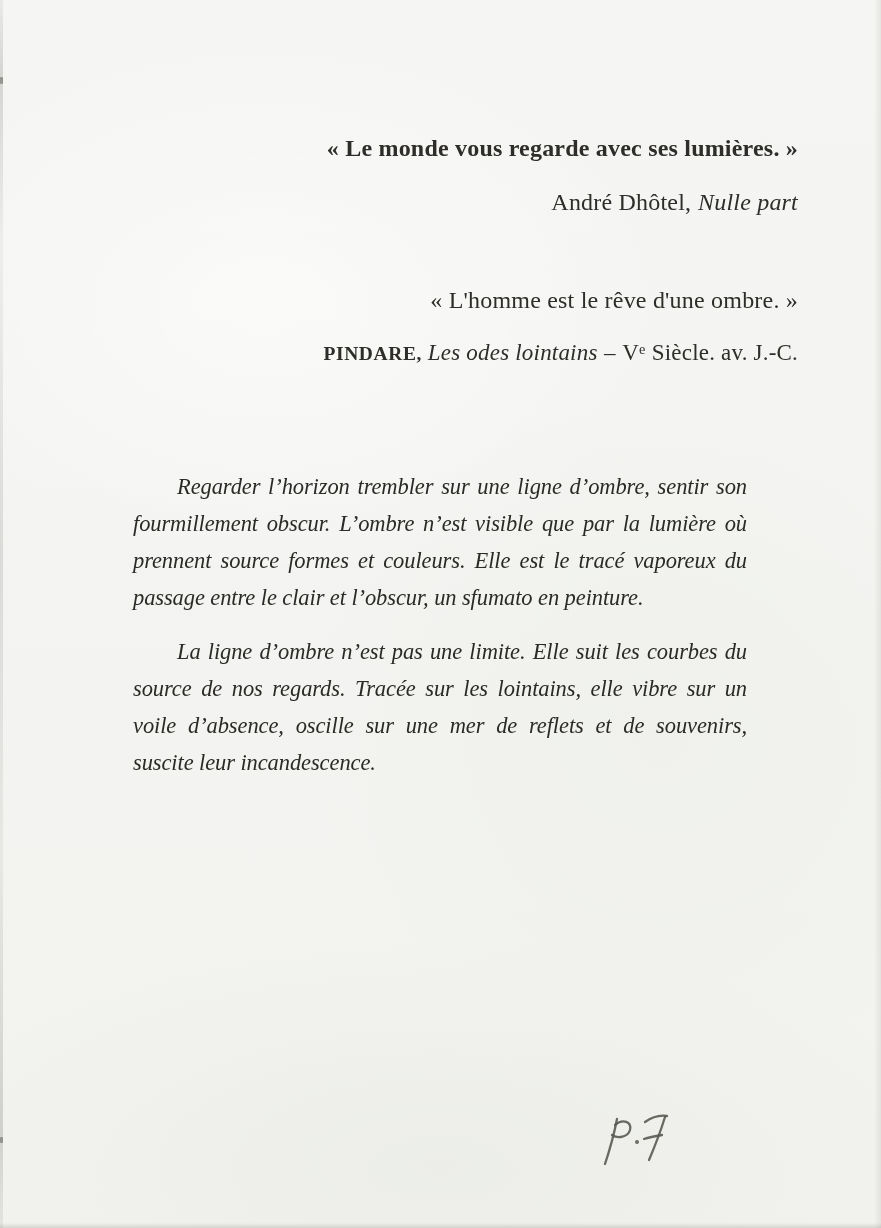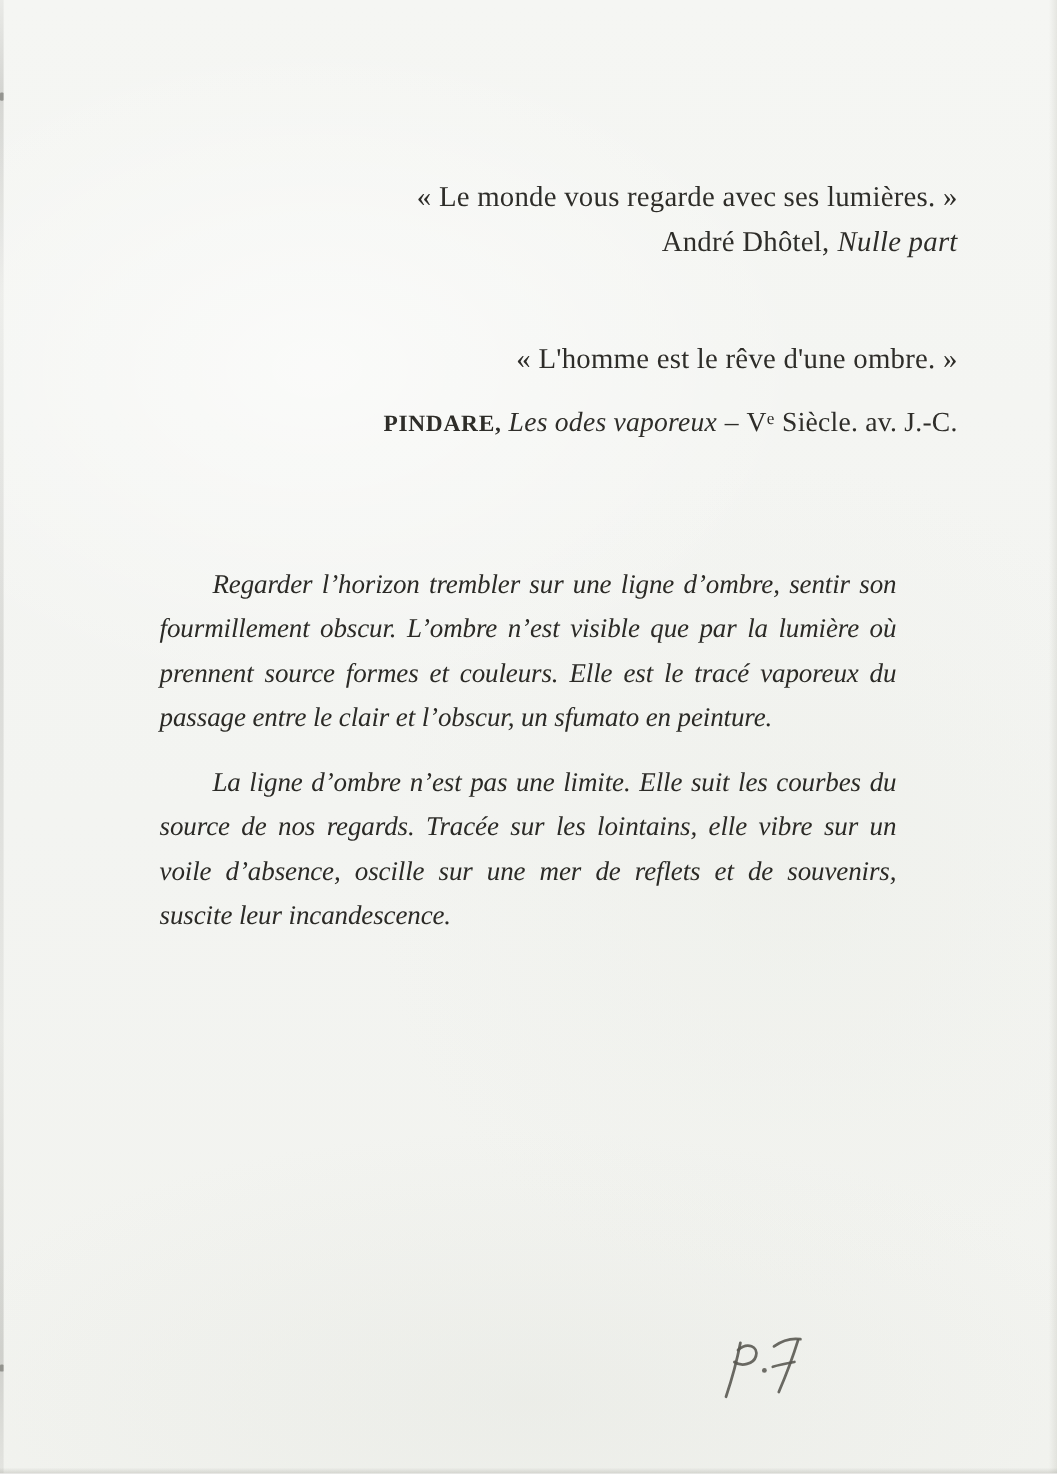--- a/index.html
+++ b/index.html
@@ -47,21 +47,21 @@
     position: absolute;
     right: 83px;
     left: 100px;
     text-align: right;
     font-size: 24px;
     line-height: 30px;
     letter-spacing: 0.2px;
     white-space: nowrap;
     color: #2e2d29;
   }
-  .eq1 { top: 150px; }
+  .eq1 { top: 133px; font-weight: bold; }
   .ea1 { top: 187px; }
   .eq2 { top: 285px; }
   .ea2 { top: 334px; font-size: 23px; }
   .work-title { font-style: italic; }
   .author-name { margin-right: 0.28em; }
   .smallcaps-name {
     font-size: 19.5px;
     letter-spacing: 0.6px;
     margin-right: 0.30em;
     font-weight: bold;
@@ -118,21 +118,21 @@
 
   <div class="epigraph-line eq1">« Le monde vous regarde avec ses lumières. »</div>
 
   <div class="epigraph-line ea1">
     <span class="author-name">André Dhôtel,</span><span class="work-title">Nulle part</span>
   </div>
 
   <div class="epigraph-line eq2">« L'homme est le rêve d'une ombre. »</div>
 
   <div class="epigraph-line ea2">
-    <span class="smallcaps-name">PINDARE,</span><span class="work-title">Les odes vaporeux</span><span class="era-dash">–</span><span>V</span><span class="century-sup">e</span><span class="era-text">Siècle. av. J.-C.</span>
+    <span class="smallcaps-name">PINDARE,</span><span class="work-title">Les odes lointains</span><span class="era-dash">–</span><span>V</span><span class="century-sup">e</span><span class="era-text">Siècle. av. J.-C.</span>
   </div>
 
   <div class="body-text">
     <p>Regarder l’horizon trembler sur une ligne d’ombre, sentir son fourmillement obscur. L’ombre n’est visible que par la lumière où prennent source formes et couleurs. Elle est le tracé vaporeux du passage entre le clair et l’obscur, un sfumato en peinture.</p>
     <p>La ligne d’ombre n’est pas une limite. Elle suit les courbes du source de nos regards. Tracée sur les lointains, elle vibre sur un voile d’absence, oscille sur une mer de reflets et de souvenirs, suscite leur incandescence.</p>
   </div>
 
   <svg class="handwriting" viewBox="0 0 100 72" role="img" aria-label="p. 7">
 
     <path d="M 32 13 Q 28 34 20 58"></path>

